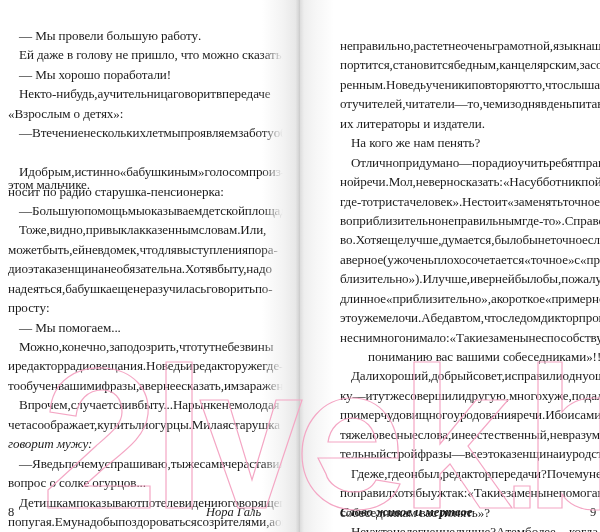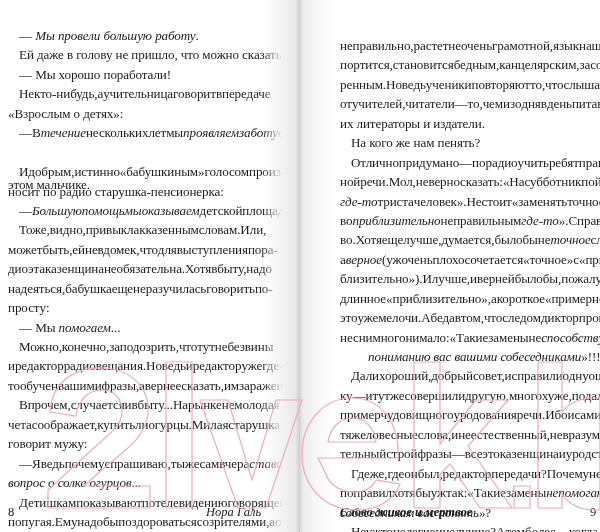--- a/index.html
+++ b/index.html
@@ -25,21 +25,21 @@
     position: absolute;
     font-size: 13.1px; line-height: 19.45px;
     text-align: justify; letter-spacing: -0.1px;
   }
   .page-left .text { left: 8px; top: 26px; width: 254px; }
   .page-right .text { left: 40px; top: 36px; width: 258px; }
   .line { white-space: nowrap; height: 19.45px; display: flex; justify-content: space-between; }
   .line.last { justify-content: flex-start; }
   .line.indent { padding-left: 11px; }
   .line span.w { white-space: pre; }
-  .it { font-style: italic; }
+  .it { }
   .footer {
     position: absolute; top: 505px; font-size: 12.5px;
   }
   .folio-left { left: 8px; }
   .runner-left { left: 206px; font-style: italic; }
   .runner-right { left: 340px; font-style: italic; font-weight: bold; }
   .folio-right { left: 590px; }
   .watermark {
     position: absolute; left: 0; top: 340px; width: 600px; height: 192px;
     pointer-events: none;
@@ -205,21 +205,21 @@
         <div class="line">
           <span class="w">чета</span>
           <span class="w">соображает,</span>
           <span class="w">купить</span>
           <span class="w">ли</span>
           <span class="w">огурцы.</span>
           <span class="w">Милая</span>
           <span class="w">старушка</span>
         </div>
         <div class="line last">
-          <span class="" style="white-space: pre;">говорит мужу:</span>
+          <span class="" style="white-space: pre; font-style: italic;">говорит мужу:</span>
         </div>
         <div class="line indent">
           <span class="w">—</span>
           <span class="w">Я</span>
           <span class="w">ведь</span>
           <span class="w">почему</span>
           <span class="w">спрашиваю,</span>
           <span class="w">ты</span>
           <span class="w">же</span>
           <span class="w">сам</span>

